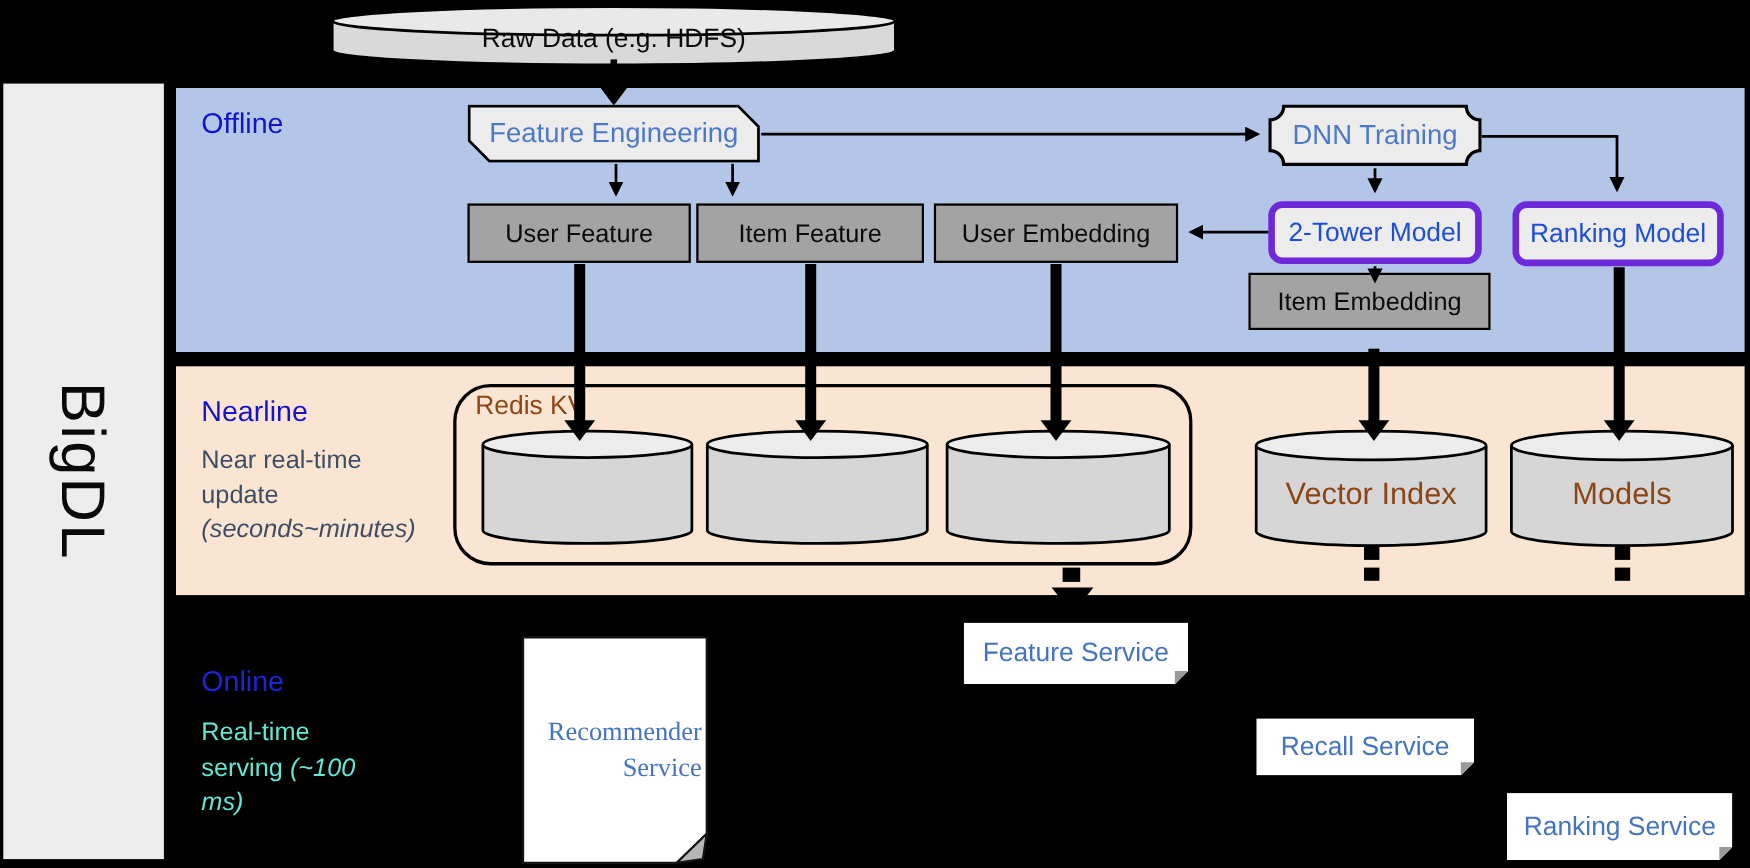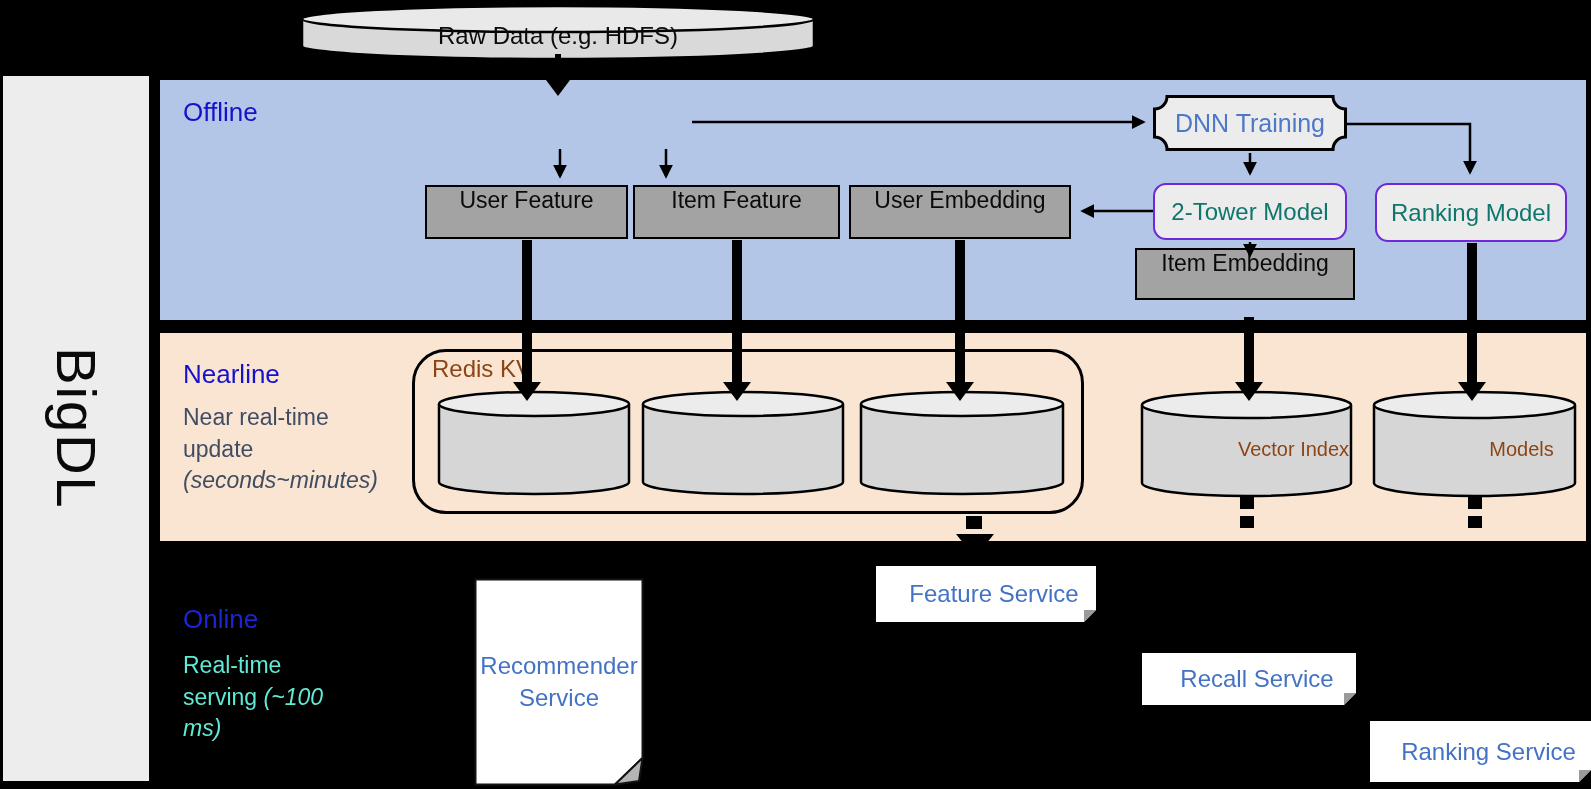--- a/index.html
+++ b/index.html
@@ -19,40 +19,40 @@
   .band-desc .it{font-style:italic;}
   .online-title{color:#1b24d6;}
   .online-desc{color:#5eead4;}
 
   
   .shape{position:absolute;}
   .shape svg{display:block;width:100%;height:100%;}
   .shape-label{position:absolute;inset:0;display:flex;align-items:center;justify-content:center;
                text-align:center;}
   .gbox{position:absolute;background:#a3a3a3;border:2.5px solid #000;box-sizing:border-box;
-        display:flex;align-items:flex-start;justify-content:center;font-size:23px;color:#0a0a0a;}
-  .rbox{position:absolute;background:#ececec;border:2px solid #6d28d9;border-radius:13px;box-sizing:border-box;
-        display:flex;align-items:center;justify-content:center;font-size:24px;color:#0f766e;}
+        display:flex;align-items:center;justify-content:center;font-size:23px;color:#0a0a0a;}
+  .rbox{position:absolute;background:#ececec;border:6px solid #6d28d9;border-radius:13px;box-sizing:border-box;
+        display:flex;align-items:center;justify-content:center;font-size:24px;color:#1d4ed8;}
   .blue-label{color:#4d78c8;font-size:25px;}
   .brown{color:#8c4616;}
 
   
   .redis-frame{position:absolute;left:412px;top:349px;width:672px;height:165px;
                border:3px solid #000;border-radius:34px;box-sizing:border-box;}
   .redis-label{position:absolute;left:432px;top:355px;font-size:24px;}
-  .cyl-label{position:absolute;display:flex;align-items:center;justify-content:center;font-size:20px;margin-left:47px;}
+  .cyl-label{position:absolute;display:flex;align-items:center;justify-content:center;font-size:28px;}
 
   
   .svc{position:absolute;background:#fff;display:flex;align-items:center;justify-content:center;
        font-size:24px;color:#4472c4;
-       clip-path:polygon(0 0,100% 0,100% calc(100% - 12px),calc(100% - 12px) 100%,0 100%);padding-left:16px;}
+       clip-path:polygon(0 0,100% 0,100% calc(100% - 12px),calc(100% - 12px) 100%,0 100%);}
   .svc::after{content:"";position:absolute;right:0;bottom:0;width:0;height:0;border-style:solid;
               border-width:12px 12px 0 0;border-color:#9a9a9a transparent transparent transparent;}
-  .doc-label{position:absolute;display:flex;align-items:center;justify-content:center;text-align:center;
-             font-size:24px;line-height:1.35;color:#4472c4;}
+  .doc-label{position:absolute;display:flex;align-items:center;justify-content:center;text-align:right;
+             font-size:24px;line-height:1.35;color:#4472c4;font-family:Liberation Serif, serif;}
 
   
   .arrows{position:absolute;left:0;top:0;pointer-events:none;}
 </style>
 </head>
 <body>
 
 <div class="canvas">
 
   <div class="sidebar">
@@ -71,20 +71,26 @@
   <div class="band-desc online-desc" style="left:183px;top:650px;width:140px"><span>Real-time serving </span><span class="it">(~100 ms)</span></div>
 
   <div class="shape" style="left:300px;top:4px;width:516px;height:58px">
     <svg viewBox="0 0 516 58">
       <path d="M2,15 V42 A256,13 0 0 0 514,42 V15" fill="#d9d9d9" stroke="#000" stroke-width="2.5"></path>
       <ellipse cx="258" cy="15" rx="256" ry="13" fill="#e9e9e9" stroke="#000" stroke-width="2.5"></ellipse>
     </svg>
     <div class="shape-label" style="font-size:24px;color:#0a0a0a;padding-top:6px">Raw Data (e.g. HDFS)</div>
   </div>
 
+  <div class="shape" style="left:425px;top:95px;width:266px;height:53px">
+    <svg viewBox="0 0 266 53">
+      <polygon points="1.5,1.5 246,1.5 264.5,20 264.5,51.5 20,51.5 1.5,33" fill="#ececec" stroke="#000" stroke-width="2.5"></polygon>
+    </svg>
+    <div class="shape-label blue-label">Feature Engineering</div>
+  </div>
 
   <div class="shape" style="left:1153px;top:95px;width:194px;height:56px">
     <svg viewBox="0 0 194 56">
       <path d="M14,1.5 H180 A12.5,12.5 0 0 0 192.5,14 V42 A12.5,12.5 0 0 0 180,54.5 H14 A12.5,12.5 0 0 0 1.5,42 V14 A12.5,12.5 0 0 0 14,1.5 Z" fill="#ececec" stroke="#000" stroke-width="3"></path>
     </svg>
     <div class="shape-label blue-label">DNN Training</div>
   </div>
 
   <div class="gbox" style="left:425px;top:185px;width:203px;height:54px">
       <span>User Feature</span>

